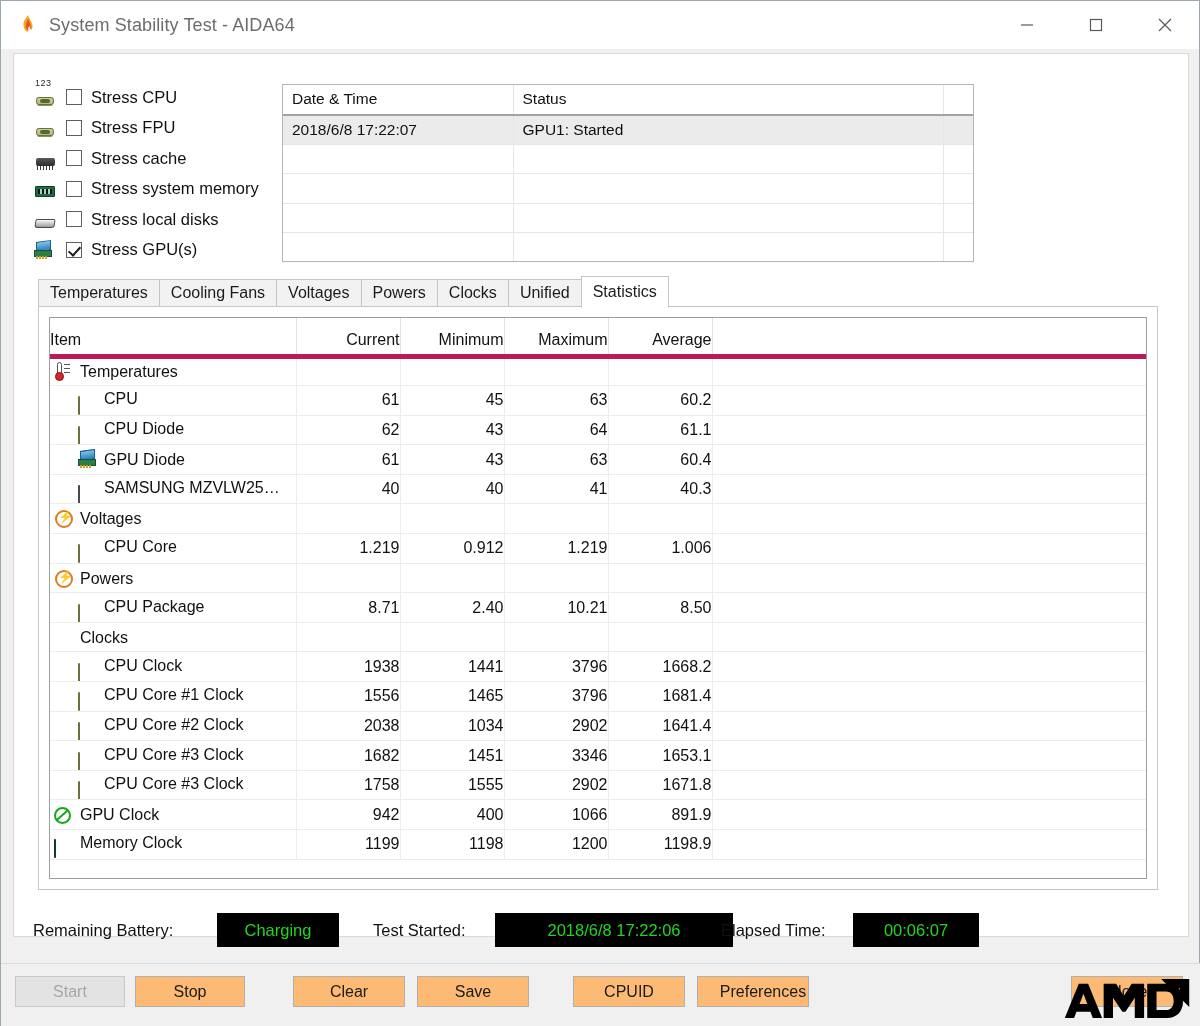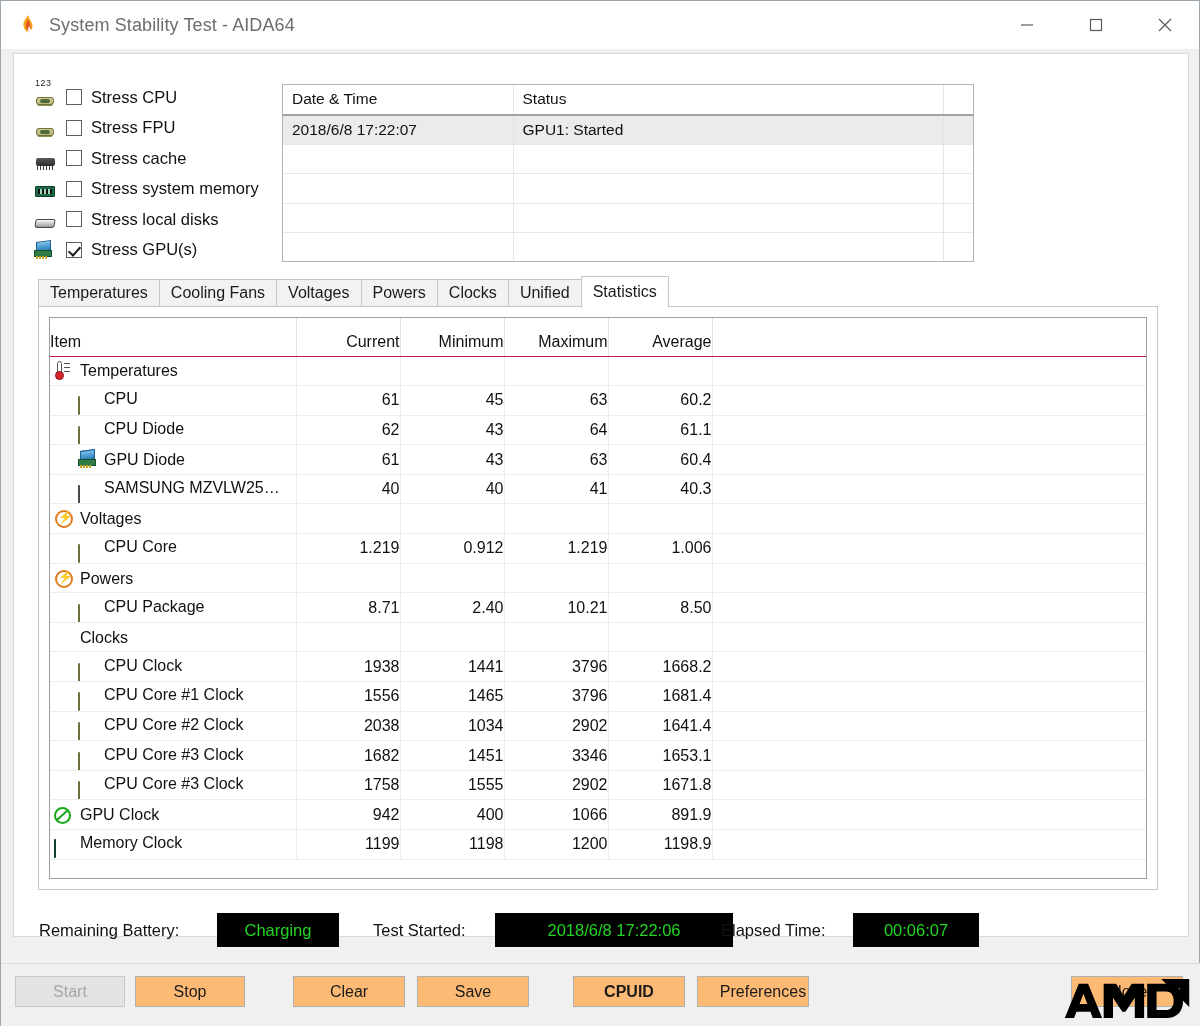--- a/index.html
+++ b/index.html
@@ -172,21 +172,21 @@
     font-weight: normal;
     font-size: 16px;
     color: #111;
     height: 29.6px;
     padding: 0;
     border-bottom: 1px solid #ededed;
     border-right: 1px solid #ededed;
     white-space: nowrap; overflow: hidden;
   }
   table.stats thead th {
-    border-bottom: 1px solid #be185d;
+    border-bottom: 5px solid #be185d;
     border-right: 1px solid #e2e2e2;
     height: 38px;
     vertical-align: bottom;
     padding-bottom: 5px;
   }
   th.h-item { text-align: left; padding-left: 9px; }
   th.h-num  { text-align: right; padding-right: 11px; }
   .c-item { width: 246px; text-align: left; padding-left: 9px; }
   .c-num  { width: 104px; text-align: right; padding-right: 11px; }
   .c-rest { border-right: none !important; }
@@ -630,34 +630,34 @@
                 <td class="c-num">1198.9</td>
                 <td class="c-rest"></td>
               </tr>
             </tbody>
         </table>
       </div>
     </div>
   </div>
 
   <div id="statusbar" style="position: absolute; top: 906px;">
-    <span class="sb-label" style="position: absolute; left: 26px;">Remaining Battery:</span>
+    <span class="sb-label" style="position: absolute; left: 20px;">Remaining Battery:</span>
     <span class="led" id="led-battery" style="position: absolute; left: 204px; width: 122px; color: rgb(36, 212, 36); background: rgb(0, 0, 0);">Charging</span>
     <span class="sb-label" style="position: absolute; left: 360px;">Test Started:</span>
     <span class="led" id="led-started" style="position: absolute; left: 482px; width: 238px; color: rgb(36, 212, 36); background: rgb(0, 0, 0);">2018/6/8 17:22:06</span>
     <span class="sb-label" style="position: absolute; left: 708px;">Elapsed Time:</span>
     <span class="led" id="led-elapsed" style="position: absolute; left: 840px; width: 126px; color: rgb(36, 212, 36); background: rgb(0, 0, 0);">00:06:07</span>
   </div>
 
   <div id="buttonbar" style="top: 962px; left: 0px; height: 64px;">
       <div class="btn disabled" style="left: 14px; width: 110px;">Start</div>
       <div class="btn" style="left: 134px; width: 110px;">Stop</div>
       <div class="btn" style="left: 292px; width: 112px;">Clear</div>
       <div class="btn" style="left: 416px; width: 112px;">Save</div>
-      <div class="btn" style="left: 572px; width: 112px; font-weight: bold;">CPUID</div>
+      <div class="btn" style="left: 572px; width: 112px;">CPUID</div>
       <div class="btn" style="left: 696px; width: 112px; padding-left: 20px;">Preferences</div>
       <div class="btn" style="left: 1070px; width: 112px;">Close</div>
     </div>
 
   <div id="amd-logo">
     <svg viewBox="0 0 160 54" width="128" height="42">
       <path d="M18 6 L0 50 H12 L15 42 H33 L36 50 H48 L30 6 Z M19 32 L24 19 L29 32 Z" fill="#000"></path>
       <path d="M50 6 H66 L76 22 L86 6 H102 V50 H90 V24 L78 42 H74 L62 24 V50 H50 Z" fill="#000"></path>
       <path d="M106 6 H132 C144 6 152 14 152 28 C152 42 144 50 132 50 H106 Z M118 16 V40 H130 C136 40 140 36 140 28 C140 20 136 16 130 16 Z" fill="#000"></path>
       <path d="M124 0 H160 V36 L148 24 V12 H136 Z" fill="#000"></path>

